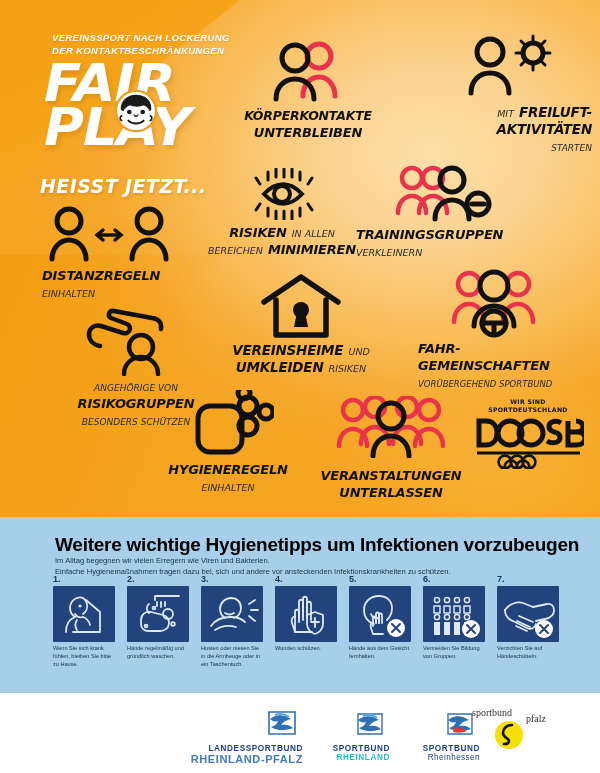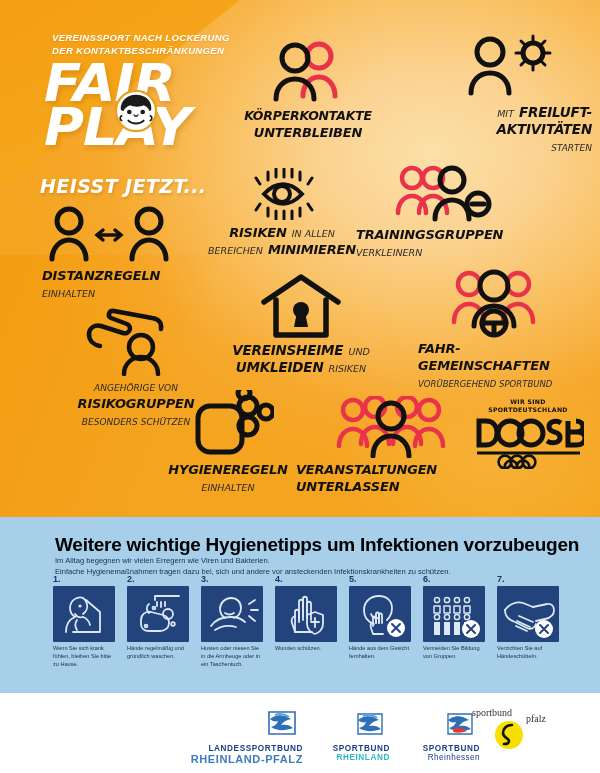--- a/index.html
+++ b/index.html
@@ -329,21 +329,21 @@
           <circle cx="76" cy="11" r="10"></circle>
           <path d="M62 48c0-10 6-17 14-17s14 7 14 17"></path>
           <circle cx="98" cy="14" r="10"></circle>
           <path d="M84 50c0-10 6-17 14-17s14 7 14 17"></path>
         </g>
         <g fill="none" stroke="#111" stroke-width="5" stroke-linecap="round">
           <circle cx="60" cy="20" r="13"></circle>
           <path d="M42 60c0-12 8-20 18-20s18 8 18 20"></path>
         </g>
       </svg>
-      <div class="cap" style="margin-top:3px;">
+      <div class="cap" style="text-align:center; margin-top:9px;">
         <div><span class="b" style="font-size:13px">VERANSTALTUNGEN</span></div>
         <div><span class="b" style="font-size:13px">UNTERLASSEN</span></div>
       </div>
     </div>
 
     <div class="dosb">
       <div class="wir">WIR SIND</div>
       <div class="wir">SPORTDEUTSCHLAND</div>
       <svg width="112" height="52" viewBox="0 0 112 52" style="margin-top:3px;">
         <g fill="none" stroke="#111" stroke-width="5">

